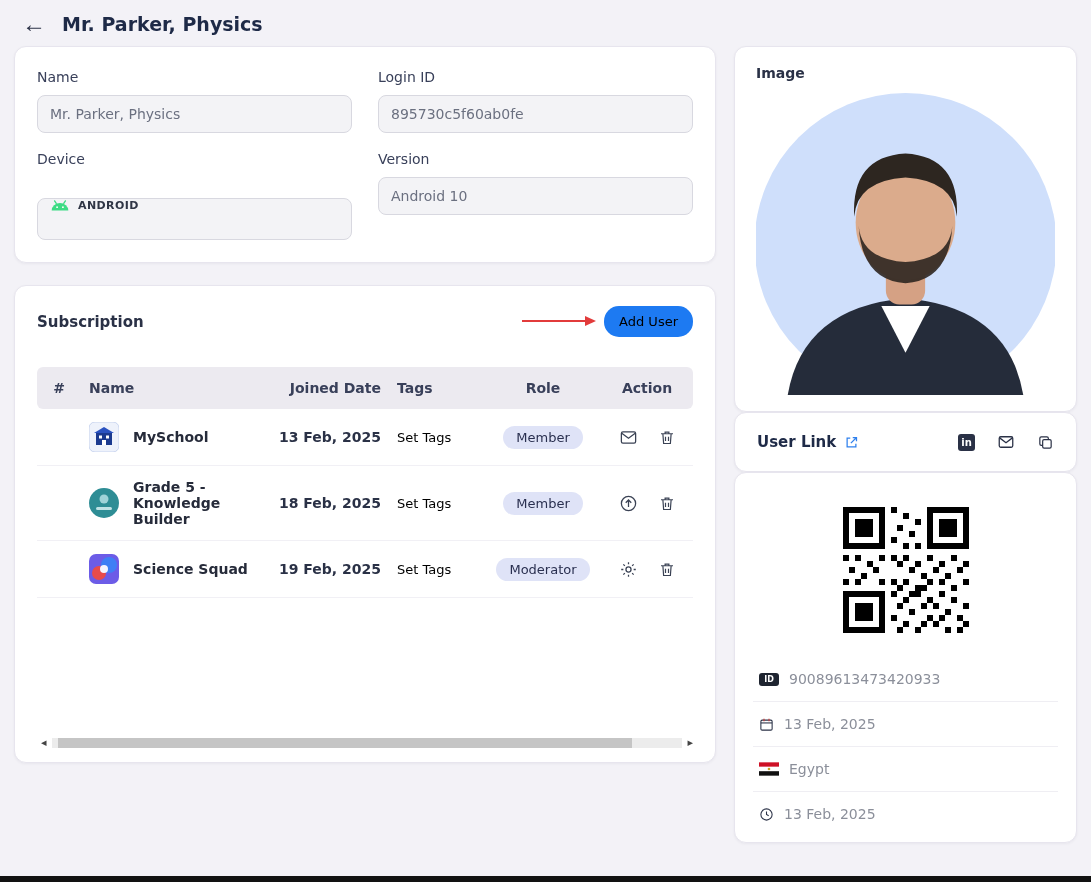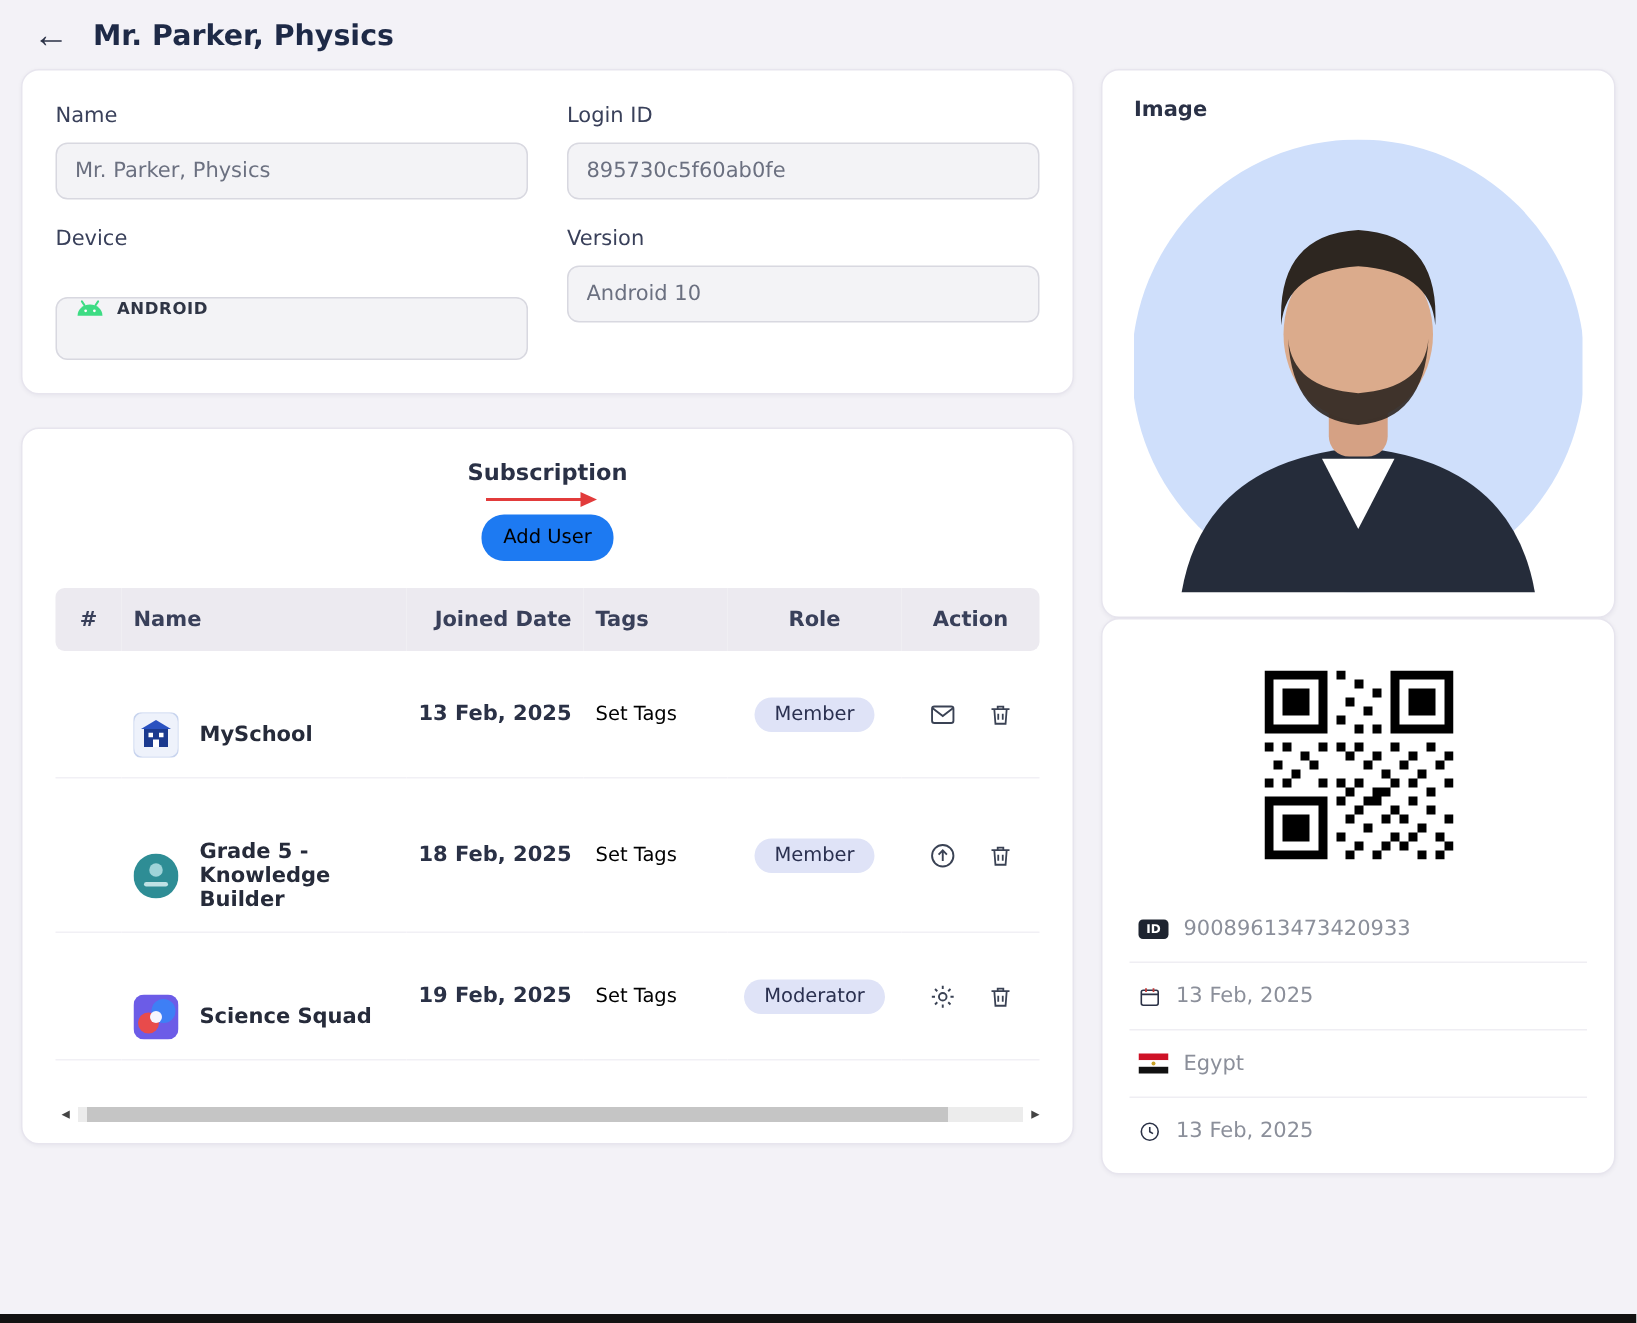--- a/index.html
+++ b/index.html
@@ -33,38 +33,38 @@
     font-family:"DejaVu Sans","Liberation Sans",sans-serif;
   }
   .device-box {
     width:100%; height:42px; background:#f3f3f6; border:1px solid #d8d8e0; border-radius:8px;
     display:flex; align-items:flex-start; gap:8px; padding:0 12px;margin-top:31px;
   }
   .device-label { font-size:11px; font-weight:700; letter-spacing:.4px; color:#2f3545; }
 
   
   .sub-card { position:relative; padding:20px 22px; height:478px; }
-  .sub-head { display:flex; align-items:center; margin-bottom:18px;flex-direction:column; }
+  .sub-head { display:flex; align-items:center; margin-bottom:30px; }
   .sub-title { font-size:15px; font-weight:600; color:#2a3146; flex:1; }
   .annotation-arrow { margin-right:8px; }
   .add-user-btn {
     background:#1d7af2; color:#000000; border:none; border-radius:15px;
     padding:8px 15px; font-size:13px; cursor:pointer;
     font-family:"DejaVu Sans","Liberation Sans",sans-serif;
   }
   table.sub-table { width:100%; border-collapse:collapse; }
   .sub-table th {
     background:#eceaf0; font-size:14px; font-weight:600; color:#39405a;
     text-align:left; padding:13px 8px; white-space:nowrap;
   }
   .sub-table th:first-child { border-radius:6px 0 0 6px; text-align:center; }
   .sub-table th:last-child { border-radius:0 6px 6px 0; text-align:center; }
   .sub-table th.col-role { text-align:center; }
   .sub-table td { padding:13px 8px; border-bottom:1px solid #f1f0f5; font-size:14px; vertical-align:middle; }
-  .name-cell { display:flex; align-items:center; gap:14px;margin-top:28px; }
+  .name-cell { display:flex; align-items:center; gap:14px; }
   .row-name { font-weight:600; color:#262b3a; font-size:14px; }
   .joined { font-weight:600; color:#2a3146; white-space:nowrap; }
   .set-tags { color:#000000; font-size:13px; cursor:pointer; background:none; border:none; padding:0;
     font-family:"DejaVu Sans","Liberation Sans",sans-serif; }
   .badge {
     display:inline-block; background:#dfe3f7; color:#2a3050; font-size:13px;
     padding:4px 13px; border-radius:14px; white-space:nowrap;
   }
   td.role-cell { text-align:center; }
   .actions { display:flex; align-items:center; gap:20px; justify-content:center; }
@@ -298,20 +298,46 @@
           <path d="M22 200 Q32 142 100 136 Q168 142 178 200 Z" fill="#252c3a"></path>
           <path d="M84 141 L100 172 L116 141 Z" fill="#ffffff"></path>
           <rect x="87" y="108" width="26" height="32" rx="9" fill="#d5a184"></rect>
           <ellipse cx="100" cy="86" rx="33" ry="38" fill="#dbab8c"></ellipse>
           <path d="M66 82 Q64 42 100 40 Q136 42 134 82 Q132 58 100 56 Q68 58 66 82 Z" fill="#2d2620"></path>
           <path d="M69 88 Q71 124 100 126 Q129 124 131 88 Q129 110 100 112 Q71 110 69 88 Z" fill="#2d2620" opacity="0.9"></path>
         </svg>
       </div>
     </div>
 
+    <div class="card userlink-card">
+      <div class="userlink-left">
+        <span class="userlink-text">User Link</span>
+        <span style="line-height:0;">
+          <svg width="15" height="15" viewBox="0 0 24 24" fill="none" stroke="#2f80ed" stroke-width="2">
+            <path d="M10 5H5v14h14v-5"></path>
+              <path d="M14 4h6v6M20 4 11 13"></path>
+          </svg>
+        </span>
+      </div>
+      <div class="userlink-icons">
+        <span class="li-badge">in</span>
+        <span class="icon-btn" style="line-height:0;cursor:pointer;">
+          <svg width="18" height="18" viewBox="0 0 24 24" fill="none" stroke="#2a3146" stroke-width="1.7">
+            <rect x="3" y="5" width="18" height="14" rx="2"></rect>
+              <path d="M3.5 6.5 12 13l8.5-6.5"></path>
+          </svg>
+        </span>
+        <span class="icon-btn" style="line-height:0;cursor:pointer;">
+          <svg width="17" height="17" viewBox="0 0 24 24" fill="none" stroke="#2a3146" stroke-width="1.7">
+            <rect x="8" y="8" width="12" height="12" rx="2"></rect>
+            <path d="M16 8V6a2 2 0 0 0-2-2H6a2 2 0 0 0-2 2v8a2 2 0 0 0 2 2h2"></path>
+          </svg>
+        </span>
+      </div>
+    </div>
 
     <div class="card qr-card">
       <div class="qr-wrap">
         <svg width="126" height="126" viewBox="0 0 126 126">
           <rect width="126" height="126" fill="#fff"></rect>
           <rect x="0" y="0" width="42" height="42" fill="#000"></rect>
             <rect x="6" y="6" width="30" height="30" fill="#fff"></rect>
             <rect x="12" y="12" width="18" height="18" fill="#000"></rect>
           <rect x="84" y="0" width="42" height="42" fill="#000"></rect>
             <rect x="90" y="6" width="30" height="30" fill="#fff"></rect>

